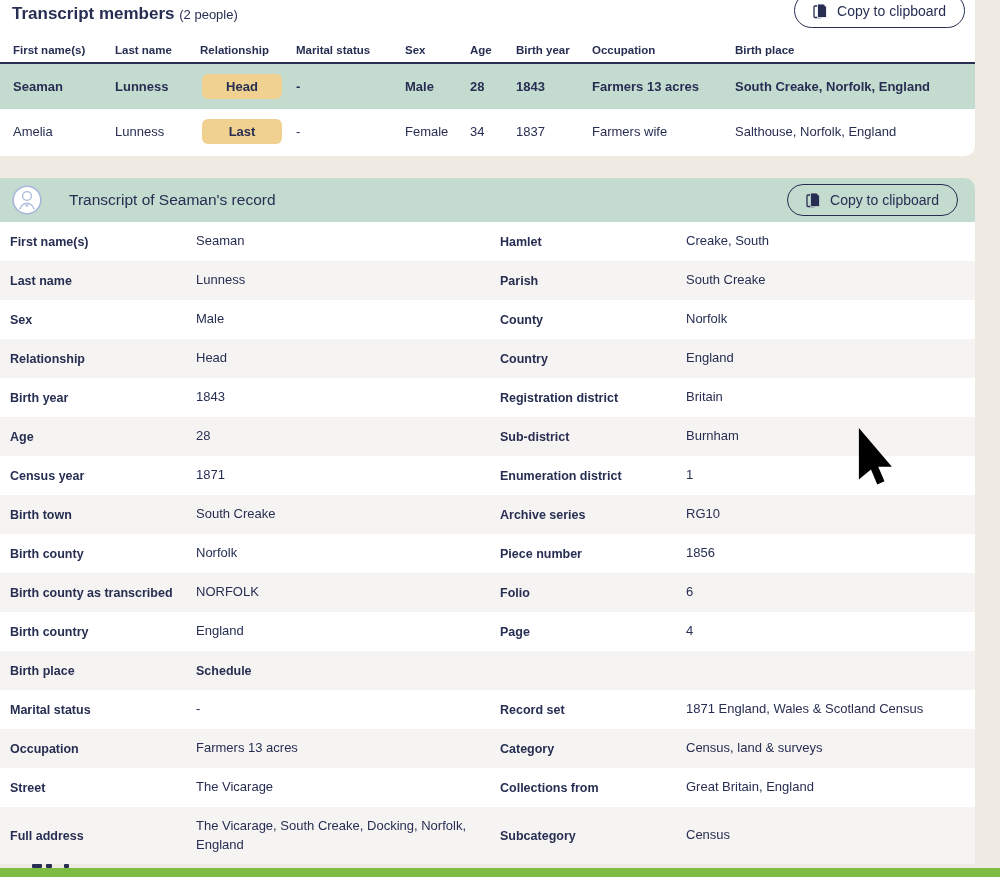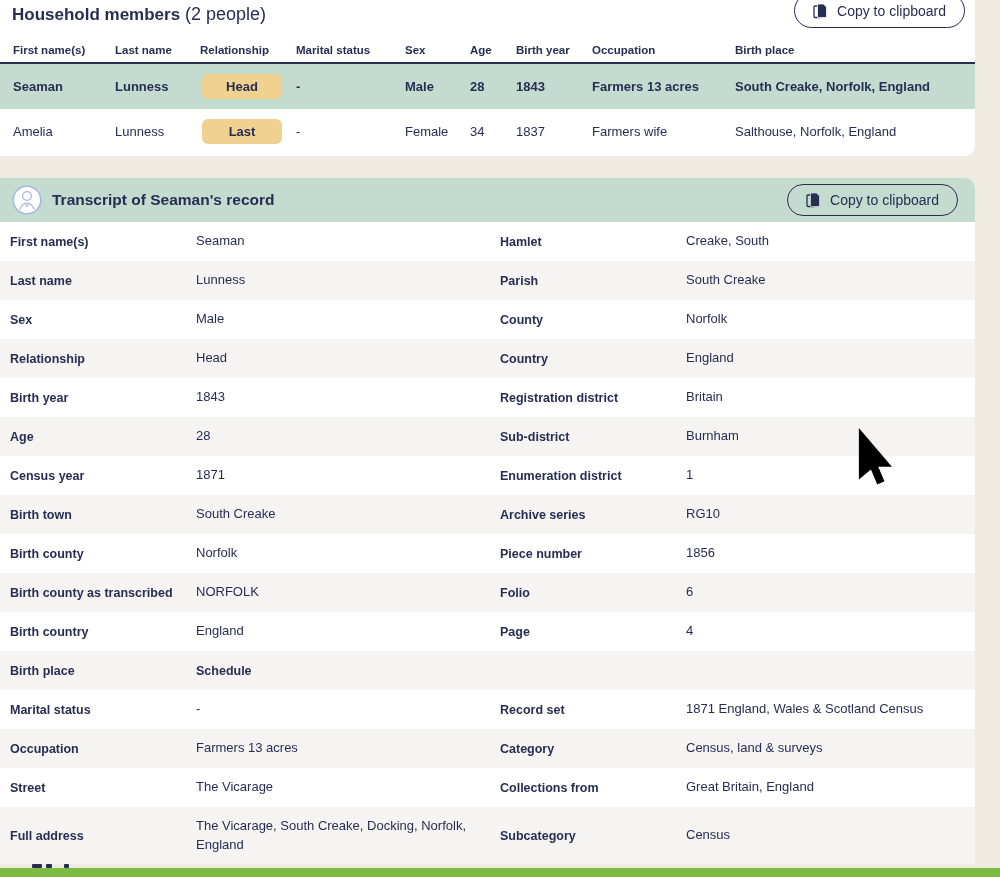--- a/index.html
+++ b/index.html
@@ -8,21 +8,21 @@
     width:1000px; height:877px; overflow:hidden; position:relative;
     background:#efeae2; color:#272e52;
     font-family:"Liberation Sans", sans-serif;
   }
   .card { position:absolute; left:0; width:975px; background:#ffffff; }
 
   
   .household-card { top:0; height:156px; border-radius:0 0 10px 0; }
   .card-head { position:relative; height:38px; }
   .hh-title { position:absolute; left:12px; top:4px; margin:0; font-size:17px; font-weight:bold; white-space:nowrap; }
-  .hh-title .sub { font-weight:400; font-size:18px; }
+  .hh-title .sub { font-weight:400; font-size:13px; }
   .pill-btn {
     display:inline-flex; align-items:center; gap:9px; height:35px; padding:0 18px;
     border:1.6px solid #272e52; border-radius:18px; background:#ffffff;
     font-size:14px; color:#272e52; font-family:inherit; cursor:pointer; white-space:nowrap;
   }
   .hh-copy { position:absolute; top:-7px; right:10px; }
   .hh-grid { display:grid; grid-template-columns:102px 85px 96px 109px 65px 46px 76px 143px auto; padding-left:13px; }
   .hh-header { height:26px; align-items:center; border-bottom:2px solid #272e52; font-size:11.5px; font-weight:bold; }
   .hh-row { height:45px; align-items:center; font-size:13px; cursor:pointer; }
   .hh-row.highlight { background:#c4dbd0; font-weight:bold; }
@@ -32,21 +32,21 @@
   }
   .cell { padding-right:6px; overflow:hidden; white-space:nowrap; }
 
   
   .transcript-card { top:178px; height:685px; border-radius:0 10px 0 0; }
   .tr-head {
     position:relative; height:44px; background:#c4dbd0; border-radius:0 10px 0 0;
     display:flex; align-items:center;
   }
   .avatar { margin-left:12px; width:30px; height:30px; flex:0 0 auto; }
-  .tr-title { margin:0 0 0 10px; font-size:15.5px; font-weight:bold; }
+  .tr-title { margin:0 0 0 27px; font-size:15.5px; font-weight:normal; }
   .tr-copy { position:absolute; right:17px; top:6px; height:32px; background:transparent; border-radius:16px; }
   .tr-row {
     display:grid; grid-template-columns:186px 304px 186px auto;
     padding-left:10px; min-height:39px; align-items:center; font-size:13px;
   }
   .tr-row:nth-child(even) { background:#f5f4f2; }
   .tr-row.tall { min-height:57px; }
   .tr-label { font-weight:bold; font-size:12.5px; padding-right:8px; }
   .tr-value { padding-right:14px; line-height:1.45; }
 
@@ -60,21 +60,21 @@
   .cursor { position:absolute; left:857px; top:428px; width:36px; height:58px; pointer-events:none; }
   .copy-ic { display:inline-flex; width:15px; height:16px; }
 </style>
 </head>
 <body>
 
 <div>
 
   <section class="card household-card">
     <div class="card-head">
-      <h2 class="hh-title"><span>Household members</span> <span class="sub">(2 people)</span></h2>
+      <h2 class="hh-title"><span>Transcript members</span> <span class="sub">(2 people)</span></h2>
       <button class="pill-btn hh-copy">
         <span class="copy-ic">
           <svg viewBox="0 0 15 16" width="15" height="16">
               <rect x="1" y="3" width="8" height="11.5" rx="1" fill="none" stroke="#272e52" stroke-width="1.3"></rect>
               <path d="M4.5 1 h6 l3 3 v10.5 h-9 z" fill="#272e52" stroke="#ffffff" stroke-width="0.8"></path>
             </svg>
         </span>
         <span>Copy to clipboard</span>
       </button>
     </div>

